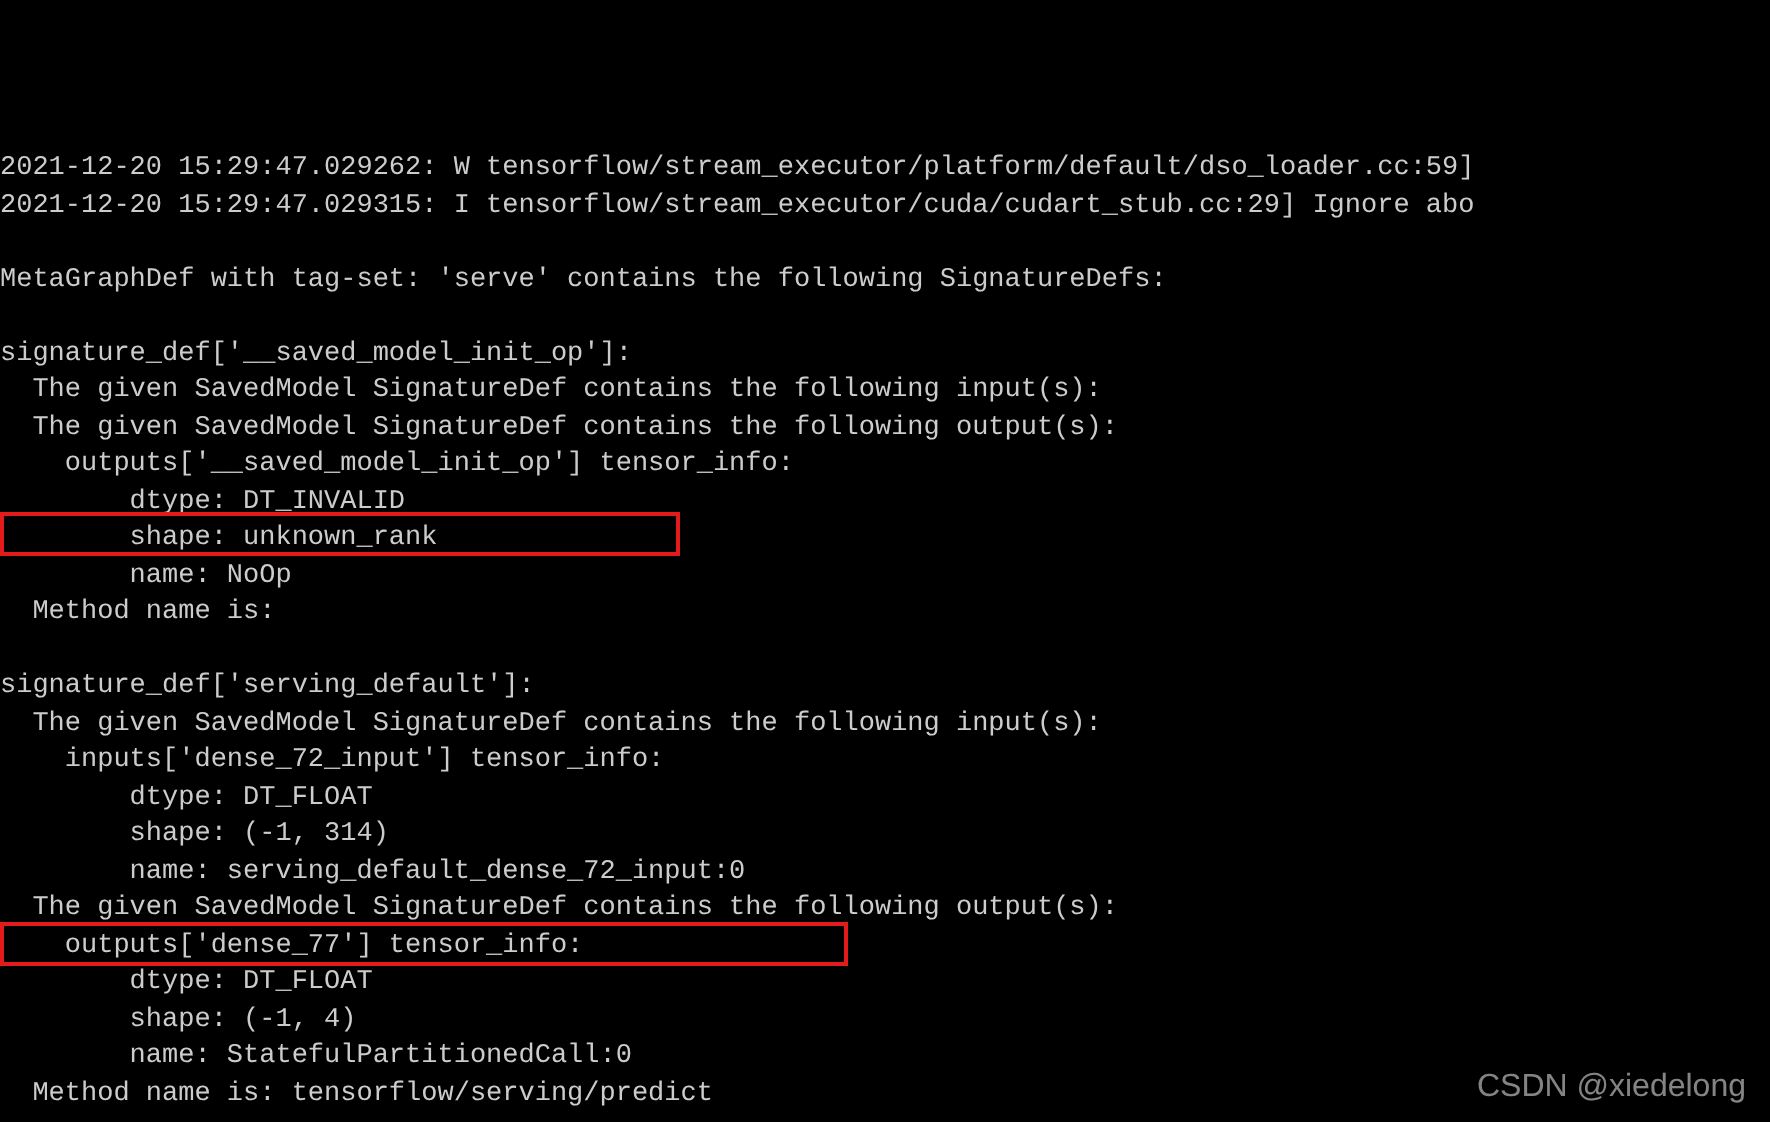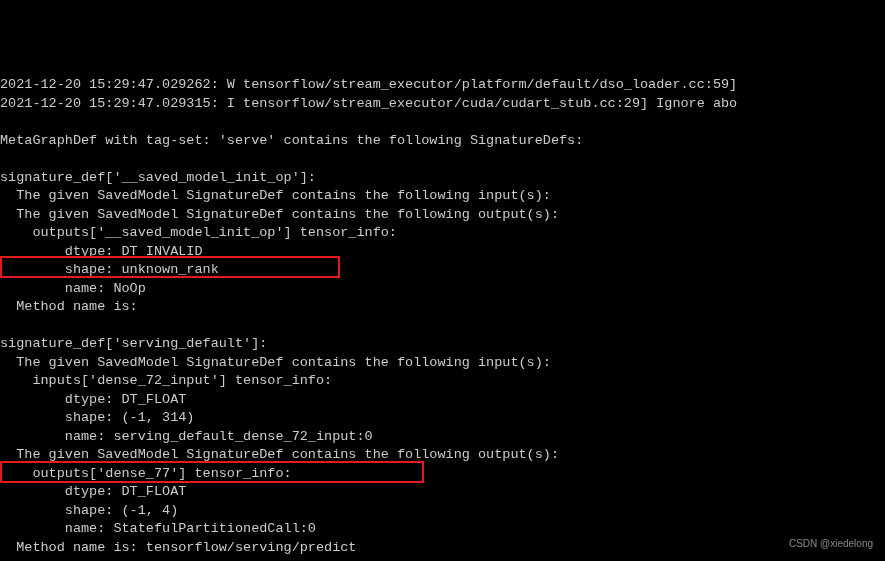--- a/index.html
+++ b/index.html
@@ -28,21 +28,21 @@
       border: 2.5px solid #e31b1b;
       background: transparent;
       pointer-events: none;
     }
     .watermark {
       position: absolute;
       bottom: 8px;
       right: 12px;
       color: rgba(240, 240, 240, 0.55);
       font-family: Arial, sans-serif;
-      font-size: 10px;
+      font-size: 16px;
       font-weight: 400;
       white-space: nowrap;
     }
   </style>
 </head>
 <body>
 
 
 
 <div id="terminal"><span class="terminal-line">2021-12-20 15:29:47.029262: W tensorflow/stream_executor/platform/default/dso_loader.cc:59]</span><span class="terminal-line">2021-12-20 15:29:47.029315: I tensorflow/stream_executor/cuda/cudart_stub.cc:29] Ignore abo</span><span class="terminal-line">&nbsp;</span><span class="terminal-line">MetaGraphDef with tag-set: 'serve' contains the following SignatureDefs:</span><span class="terminal-line">&nbsp;</span><span class="terminal-line">signature_def['__saved_model_init_op']:</span><span class="terminal-line">  The given SavedModel SignatureDef contains the following input(s):</span><span class="terminal-line">  The given SavedModel SignatureDef contains the following output(s):</span><span class="terminal-line">    outputs['__saved_model_init_op'] tensor_info:</span><span class="terminal-line">        dtype: DT_INVALID</span><span class="terminal-line">        shape: unknown_rank</span><span class="terminal-line">        name: NoOp</span><span class="terminal-line">  Method name is: </span><span class="terminal-line">&nbsp;</span><span class="terminal-line">signature_def['serving_default']:</span><span class="terminal-line">  The given SavedModel SignatureDef contains the following input(s):</span><span class="terminal-line">    inputs['dense_72_input'] tensor_info:</span><span class="terminal-line">        dtype: DT_FLOAT</span><span class="terminal-line">        shape: (-1, 314)</span><span class="terminal-line">        name: serving_default_dense_72_input:0</span><span class="terminal-line">  The given SavedModel SignatureDef contains the following output(s):</span><span class="terminal-line">    outputs['dense_77'] tensor_info:</span><span class="terminal-line">        dtype: DT_FLOAT</span><span class="terminal-line">        shape: (-1, 4)</span><span class="terminal-line">        name: StatefulPartitionedCall:0</span><span class="terminal-line">  Method name is: tensorflow/serving/predict</span><span class="terminal-line">&nbsp;</span></div>

